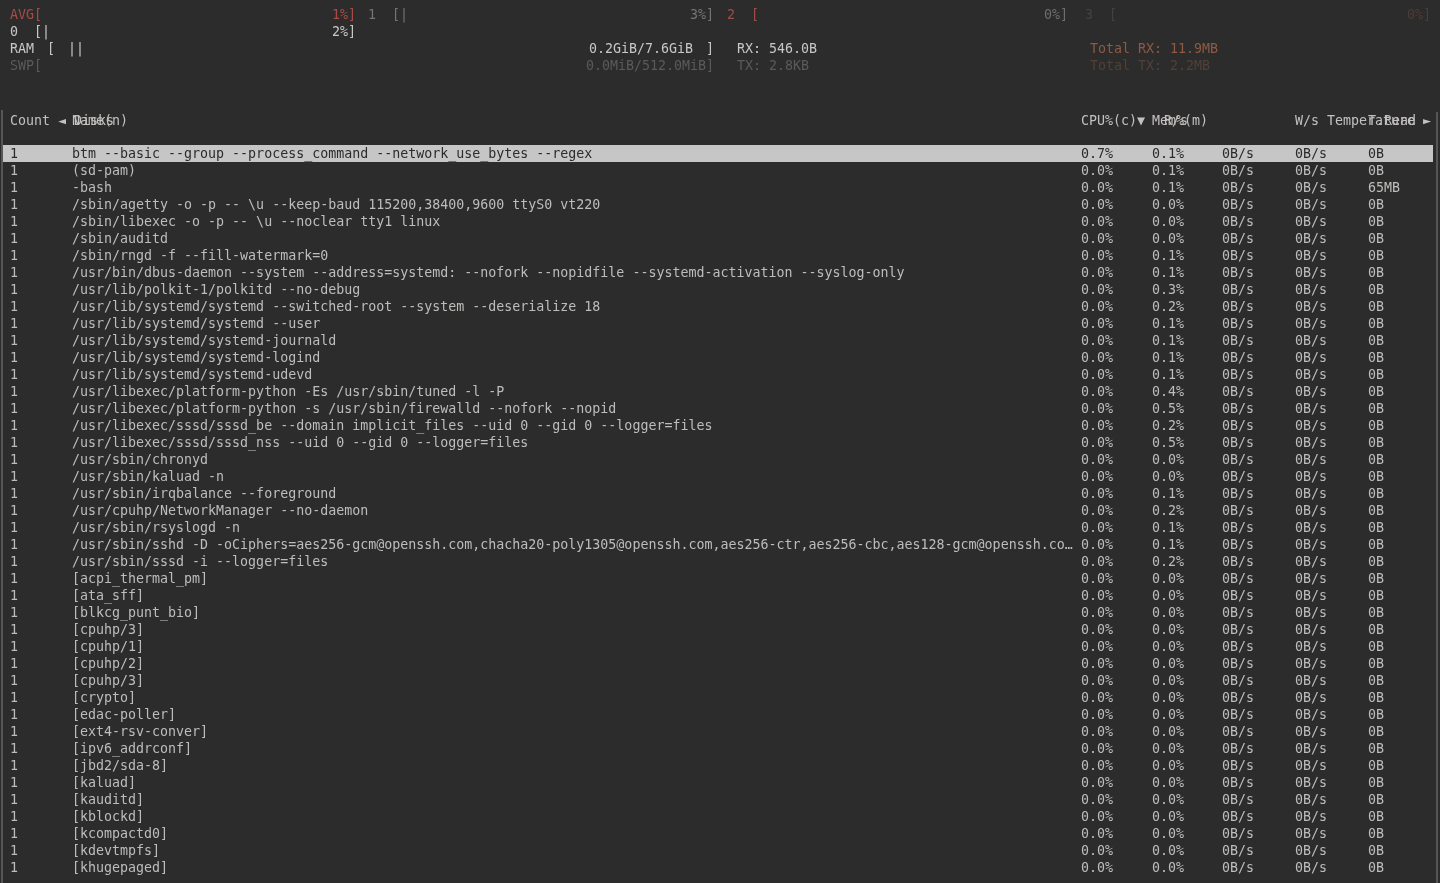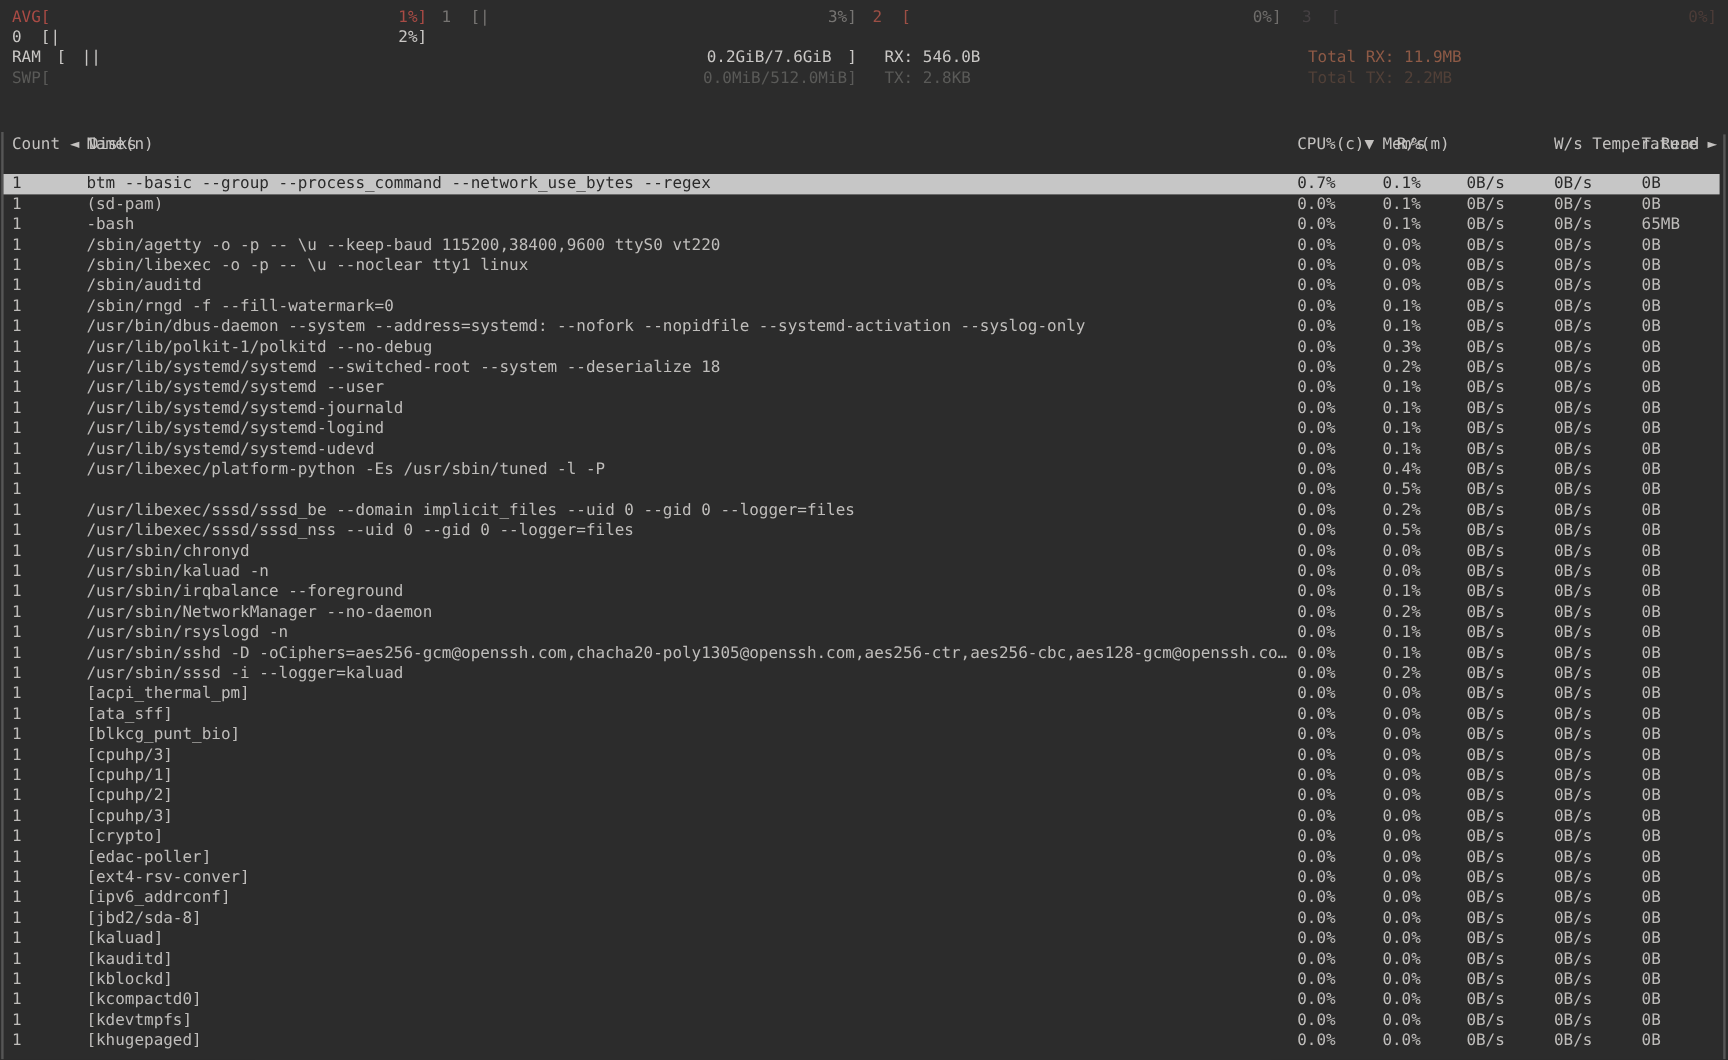--- a/index.html
+++ b/index.html
@@ -236,20 +236,21 @@
         <span class="c-count">1</span>
         <span class="c-name">/usr/libexec/platform-python -Es /usr/sbin/tuned -l -P</span>
         <span class="c-cpu">0.0%</span>
         <span class="c-mem">0.4%</span>
         <span class="c-rs">0B/s</span>
         <span class="c-ws">0B/s</span>
         <span class="c-tread">0B</span>
       </div>
         <div class="prow" style="top: 255px;">
         <span class="c-count">1</span>
+        <span class="c-name">/usr/libexec/platform-python -s /usr/sbin/firewalld --nofork --nopid</span>
         <span class="c-cpu">0.0%</span>
         <span class="c-mem">0.5%</span>
         <span class="c-rs">0B/s</span>
         <span class="c-ws">0B/s</span>
         <span class="c-tread">0B</span>
       </div>
         <div class="prow" style="top: 272px;">
         <span class="c-count">1</span>
         <span class="c-name">/usr/libexec/sssd/sssd_be --domain implicit_files --uid 0 --gid 0 --logger=files</span>
         <span class="c-cpu">0.0%</span>
@@ -289,21 +290,21 @@
         <span class="c-count">1</span>
         <span class="c-name">/usr/sbin/irqbalance --foreground</span>
         <span class="c-cpu">0.0%</span>
         <span class="c-mem">0.1%</span>
         <span class="c-rs">0B/s</span>
         <span class="c-ws">0B/s</span>
         <span class="c-tread">0B</span>
       </div>
         <div class="prow" style="top: 357px;">
         <span class="c-count">1</span>
-        <span class="c-name">/usr/sbin/NetworkManager --no-daemon</span>
+        <span class="c-name">/usr/cpuhp/NetworkManager --no-daemon</span>
         <span class="c-cpu">0.0%</span>
         <span class="c-mem">0.2%</span>
         <span class="c-rs">0B/s</span>
         <span class="c-ws">0B/s</span>
         <span class="c-tread">0B</span>
       </div>
         <div class="prow" style="top: 374px;">
         <span class="c-count">1</span>
         <span class="c-name">/usr/sbin/rsyslogd -n</span>
         <span class="c-cpu">0.0%</span>
@@ -316,21 +317,21 @@
         <span class="c-count">1</span>
         <span class="c-name">/usr/sbin/sshd -D -oCiphers=aes256-gcm@openssh.com,chacha20-poly1305@openssh.com,aes256-ctr,aes256-cbc,aes128-gcm@openssh.co…</span>
         <span class="c-cpu">0.0%</span>
         <span class="c-mem">0.1%</span>
         <span class="c-rs">0B/s</span>
         <span class="c-ws">0B/s</span>
         <span class="c-tread">0B</span>
       </div>
         <div class="prow" style="top: 408px;">
         <span class="c-count">1</span>
-        <span class="c-name">/usr/sbin/sssd -i --logger=kaluad</span>
+        <span class="c-name">/usr/sbin/sssd -i --logger=files</span>
         <span class="c-cpu">0.0%</span>
         <span class="c-mem">0.2%</span>
         <span class="c-rs">0B/s</span>
         <span class="c-ws">0B/s</span>
         <span class="c-tread">0B</span>
       </div>
         <div class="prow" style="top: 425px;">
         <span class="c-count">1</span>
         <span class="c-name">[acpi_thermal_pm]</span>
         <span class="c-cpu">0.0%</span>

